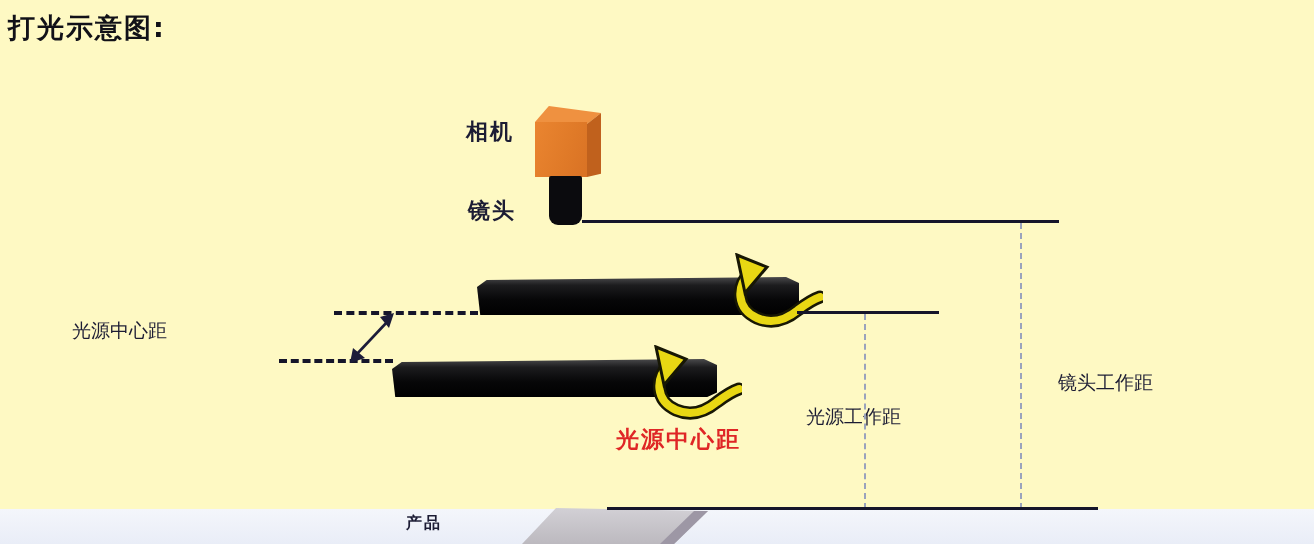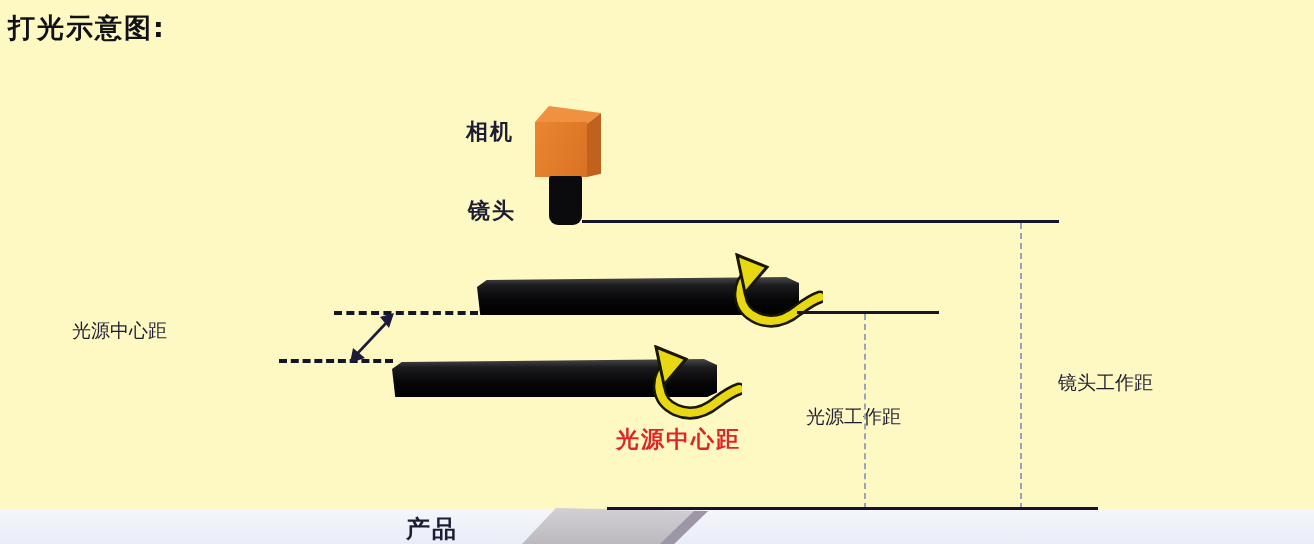--- a/index.html
+++ b/index.html
@@ -113,15 +113,15 @@
     <defs>
       <linearGradient id="pg" x1="0" y1="0" x2="0" y2="1">
         <stop offset="0" stop-color="#d2d0d5"></stop>
         <stop offset="1" stop-color="#bcb9bf"></stop>
       </linearGradient>
     </defs>
     <polygon points="58,1 210,4 176,37 24,37" fill="url(#pg)"></polygon>
     <polygon points="210,4 196,4 162,37 176,37" fill="#9d97a5"></polygon>
   </svg>
   <div class="abs hline product-line"></div>
-  <div class="abs lbl" style="left:406px;top:513px;font-size:24px;">产品</div>
+  <div class="abs lbl" style="left:406px;top:513px;font-size:16px;">产品</div>
 
 </div>
 
 </body></html>

